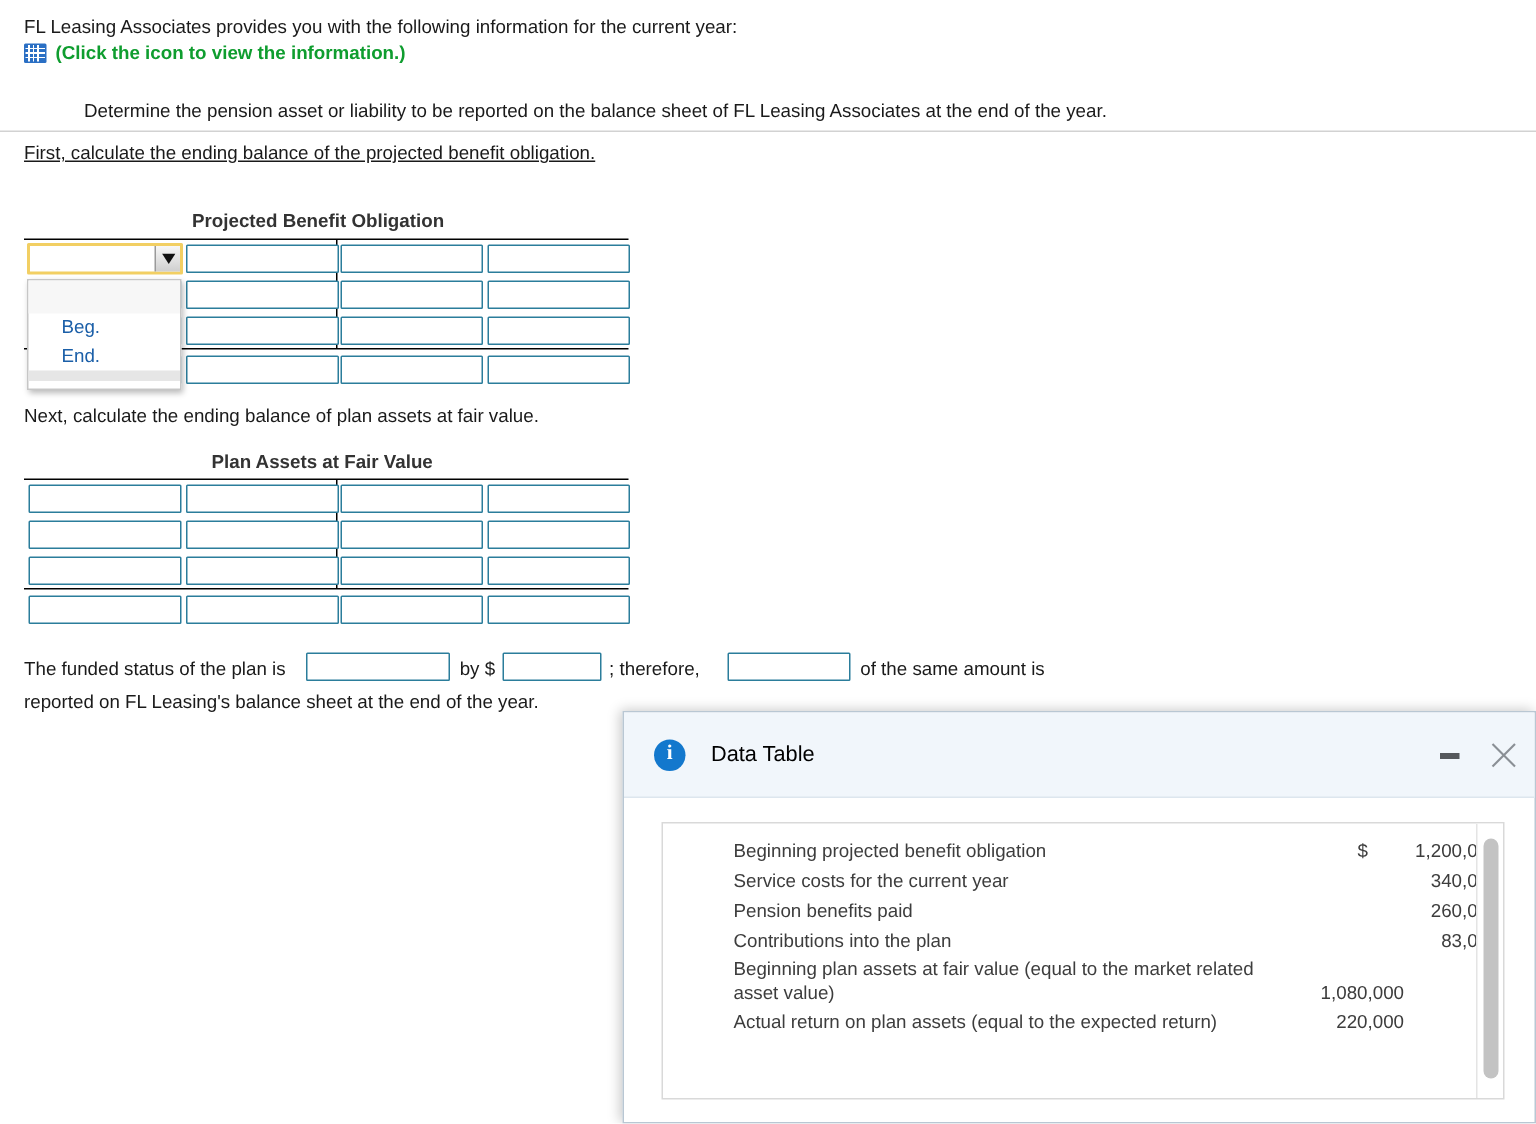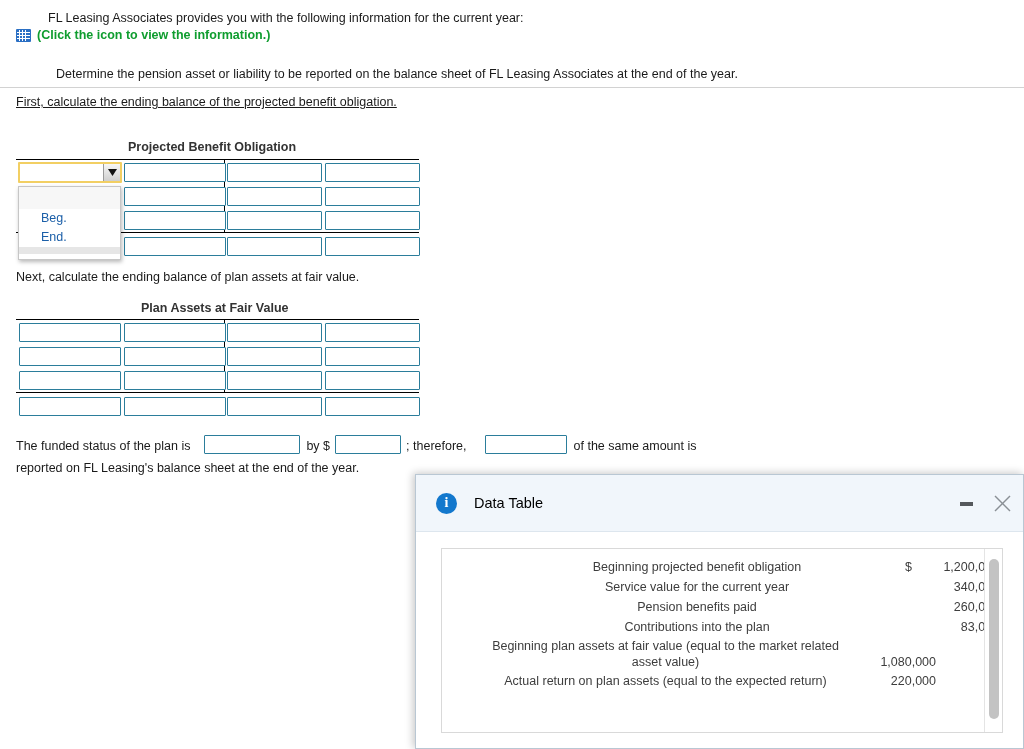--- a/index.html
+++ b/index.html
@@ -14,21 +14,21 @@
   #root { position: relative; width: 1024px; height: 749px; }
 
   
   .intro-line {
     position: absolute;
     font-size: 12.5px;
     line-height: 16px;
     color: #1a1a1a;
     white-space: nowrap;
   }
-  #intro-text { left: 16px; top: 10px; margin-left: 32px; }
+  #intro-text { left: 16px; top: 10px; }
 
   #icon-row { position: absolute; left: 16px; top: 28px; display: flex; align-items: center; gap: 6px; }
   .grid-icon {
     width: 15px; height: 13px;
     background: #2a6fc4;
     border-radius: 1px;
     display: block;
     position: relative;
     overflow: hidden;
   }
@@ -276,21 +276,21 @@
     width: 563px;
   }
   .dt-row {
     display: flex;
     align-items: flex-start;
     font-size: 12.5px;
     color: #3d3d3d;
     line-height: 16px;
     padding: 2px 0;
   }
-  .dt-label { padding-left: 47px; flex: 1; text-align: center; }
+  .dt-label { padding-left: 47px; flex: 1; }
   .dt-dollar { width: 22px; text-align: left; }
   .dt-value { width: 78px; text-align: right; padding-right: 6px; }
   .dt-row.two-line { align-items: flex-end; padding-top: 1px; }
   .dt-row.two-line .dt-label { white-space: normal; max-width: 400px; }
 </style>
 </head>
 <body>
 
 <div id="root">
 
@@ -481,21 +481,21 @@
 
     <div id="dialog-body">
       <div id="data-panel">
         <div id="data-rows">
             <div class="dt-row">
               <div class="dt-label">Beginning projected benefit obligation</div>
               <div class="dt-dollar">$</div>
               <div class="dt-value">1,200,000</div>
             </div>
             <div class="dt-row">
-              <div class="dt-label">Service value for the current year</div>
+              <div class="dt-label">Service costs for the current year</div>
               <div class="dt-dollar"></div>
               <div class="dt-value">340,000</div>
             </div>
             <div class="dt-row">
               <div class="dt-label">Pension benefits paid</div>
               <div class="dt-dollar"></div>
               <div class="dt-value">260,000</div>
             </div>
             <div class="dt-row">
               <div class="dt-label">Contributions into the plan</div>

